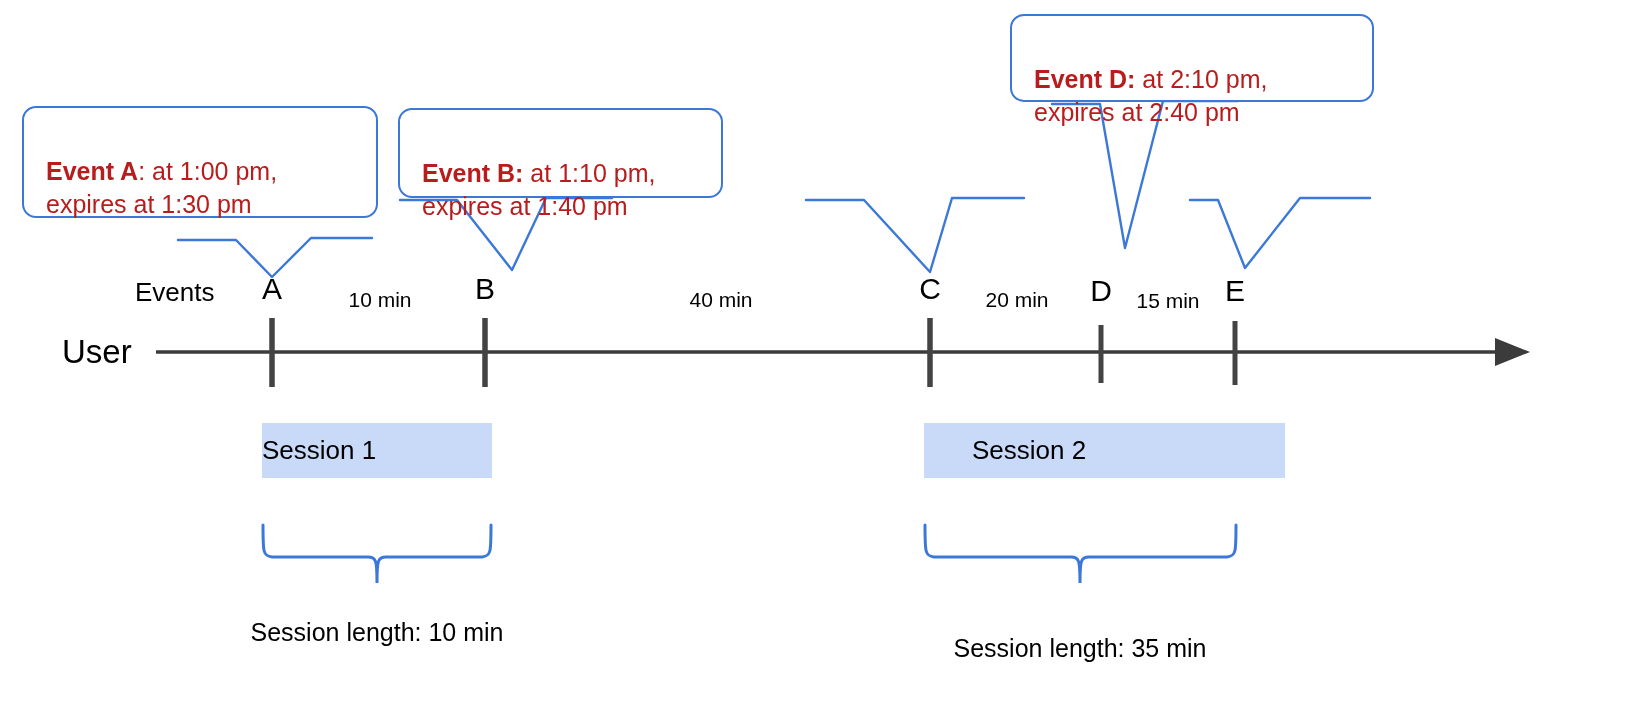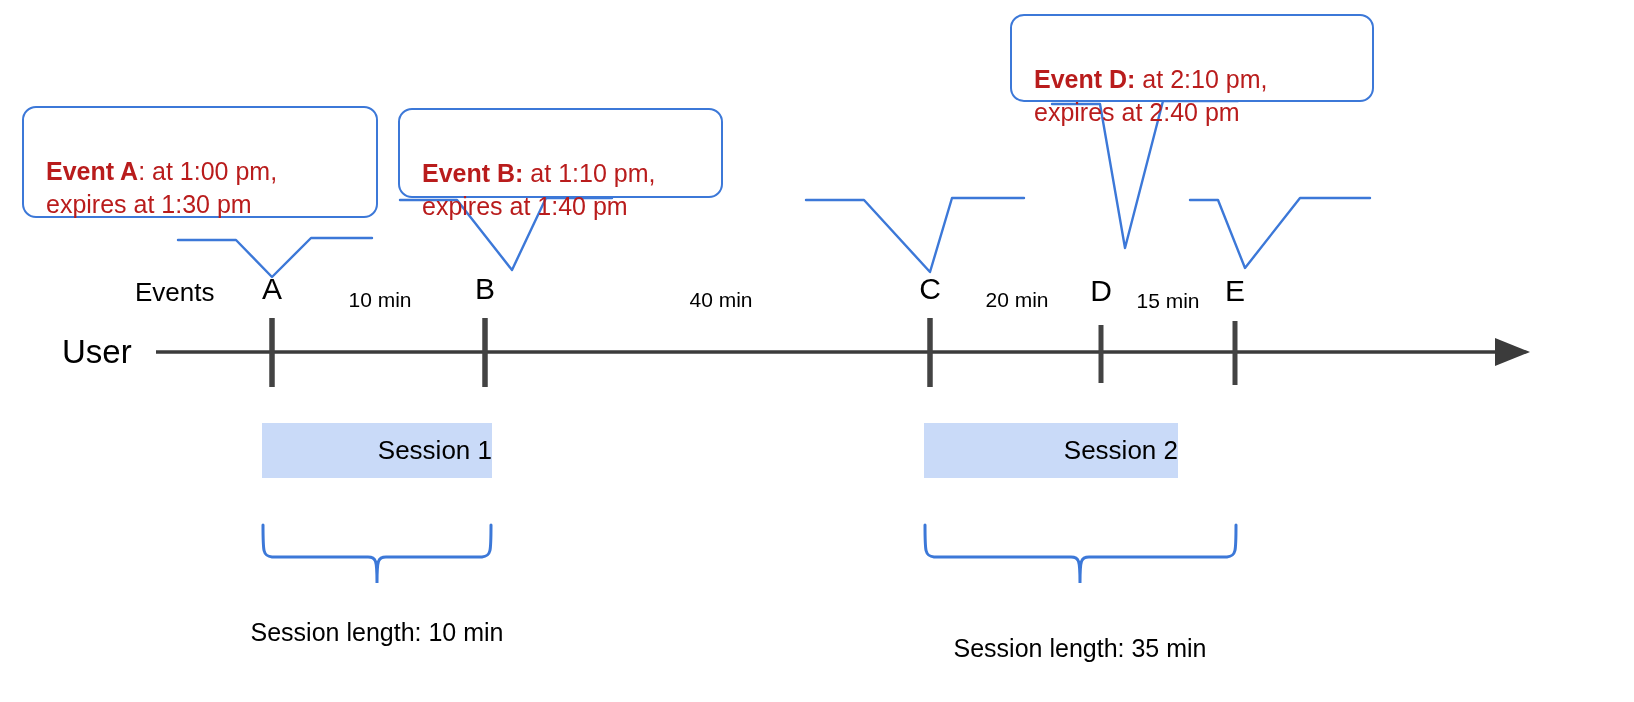--- a/index.html
+++ b/index.html
@@ -53,21 +53,21 @@
     font-size:21px;
     text-align:center;
     color:#000000;
     z-index:2;
   }
   .session-bar{
     position:absolute;
     background:#c9daf8;
     display:flex;
     align-items:center;
-    justify-content:flex-end;
+    justify-content:flex-start;
     font-size:26px;
     color:#000000;
     z-index:2;
   }
   .session-length{
     position:absolute;
     font-size:25px;
     text-align:center;
     color:#000000;
     z-index:2;
@@ -138,20 +138,20 @@
   <div class="marker-letter" style="left:1215px;top:274px;width:40px;">E</div>
 
   <div class="interval-label" style="left:320px;top:288px;width:120px;">10 min</div>
   <div class="interval-label" style="left:661px;top:288px;width:120px;">40 min</div>
   <div class="interval-label" style="left:957px;top:288px;width:120px;">20 min</div>
   <div class="interval-label" style="left:1113px;top:289px;width:110px;">15 min</div>
 
   <div class="session-bar" style="left:262px;top:423px;width:230px;height:55px;">
     <span>Session 1</span>
   </div>
-  <div class="session-bar" style="left:924px;top:423px;width:254px;height:55px;">
+  <div class="session-bar" style="left:924px;top:423px;width:313px;height:55px;padding-left:48px;">
     <span>Session 2</span>
   </div>
 
   <div class="session-length" style="left:217px;top:618px;width:320px;">Session length: 10 min</div>
   <div class="session-length" style="left:920px;top:634px;width:320px;">Session length: 35 min</div>
 
 </div>
 
 </body></html>

